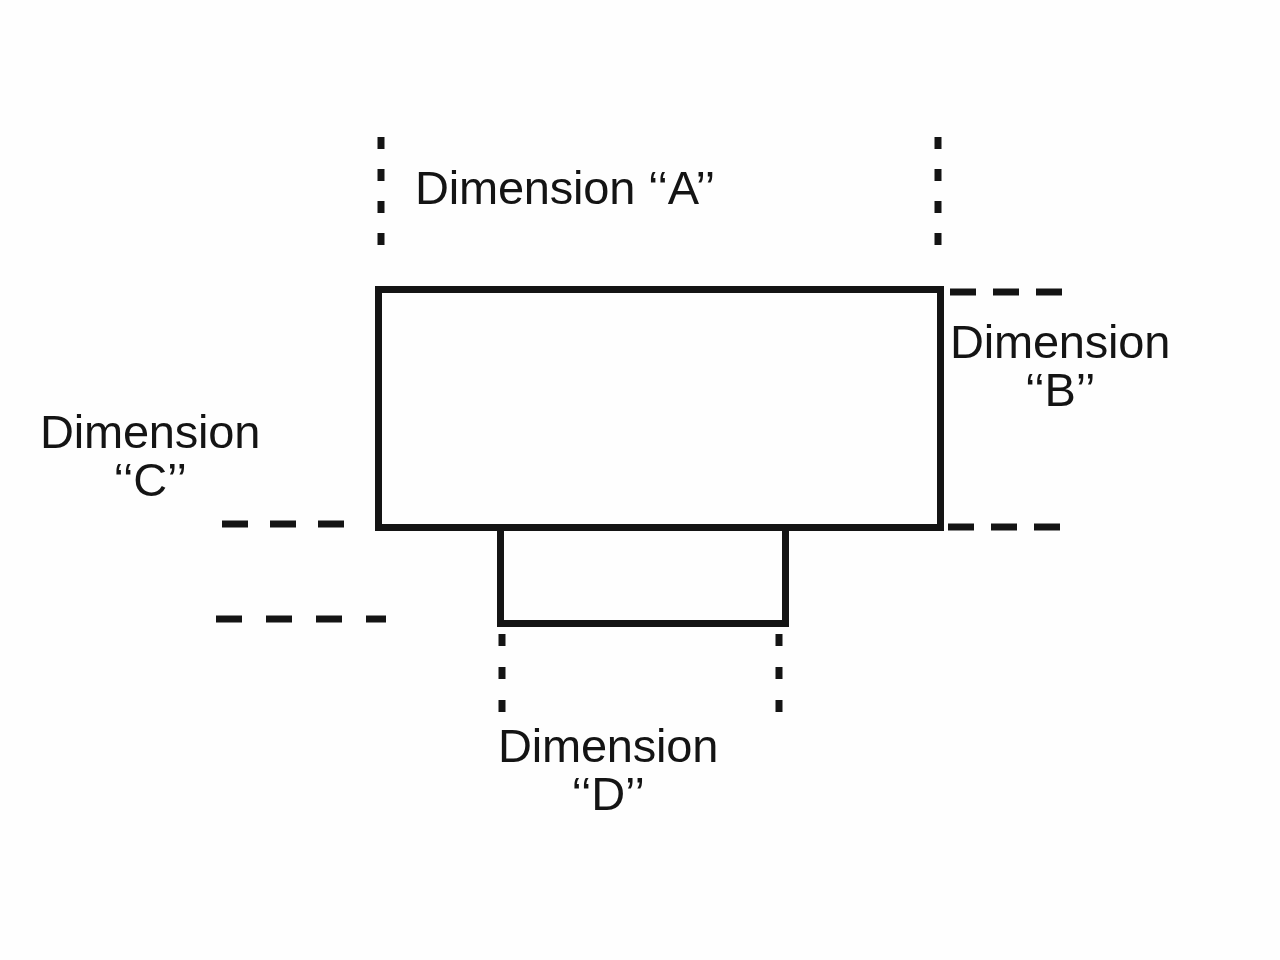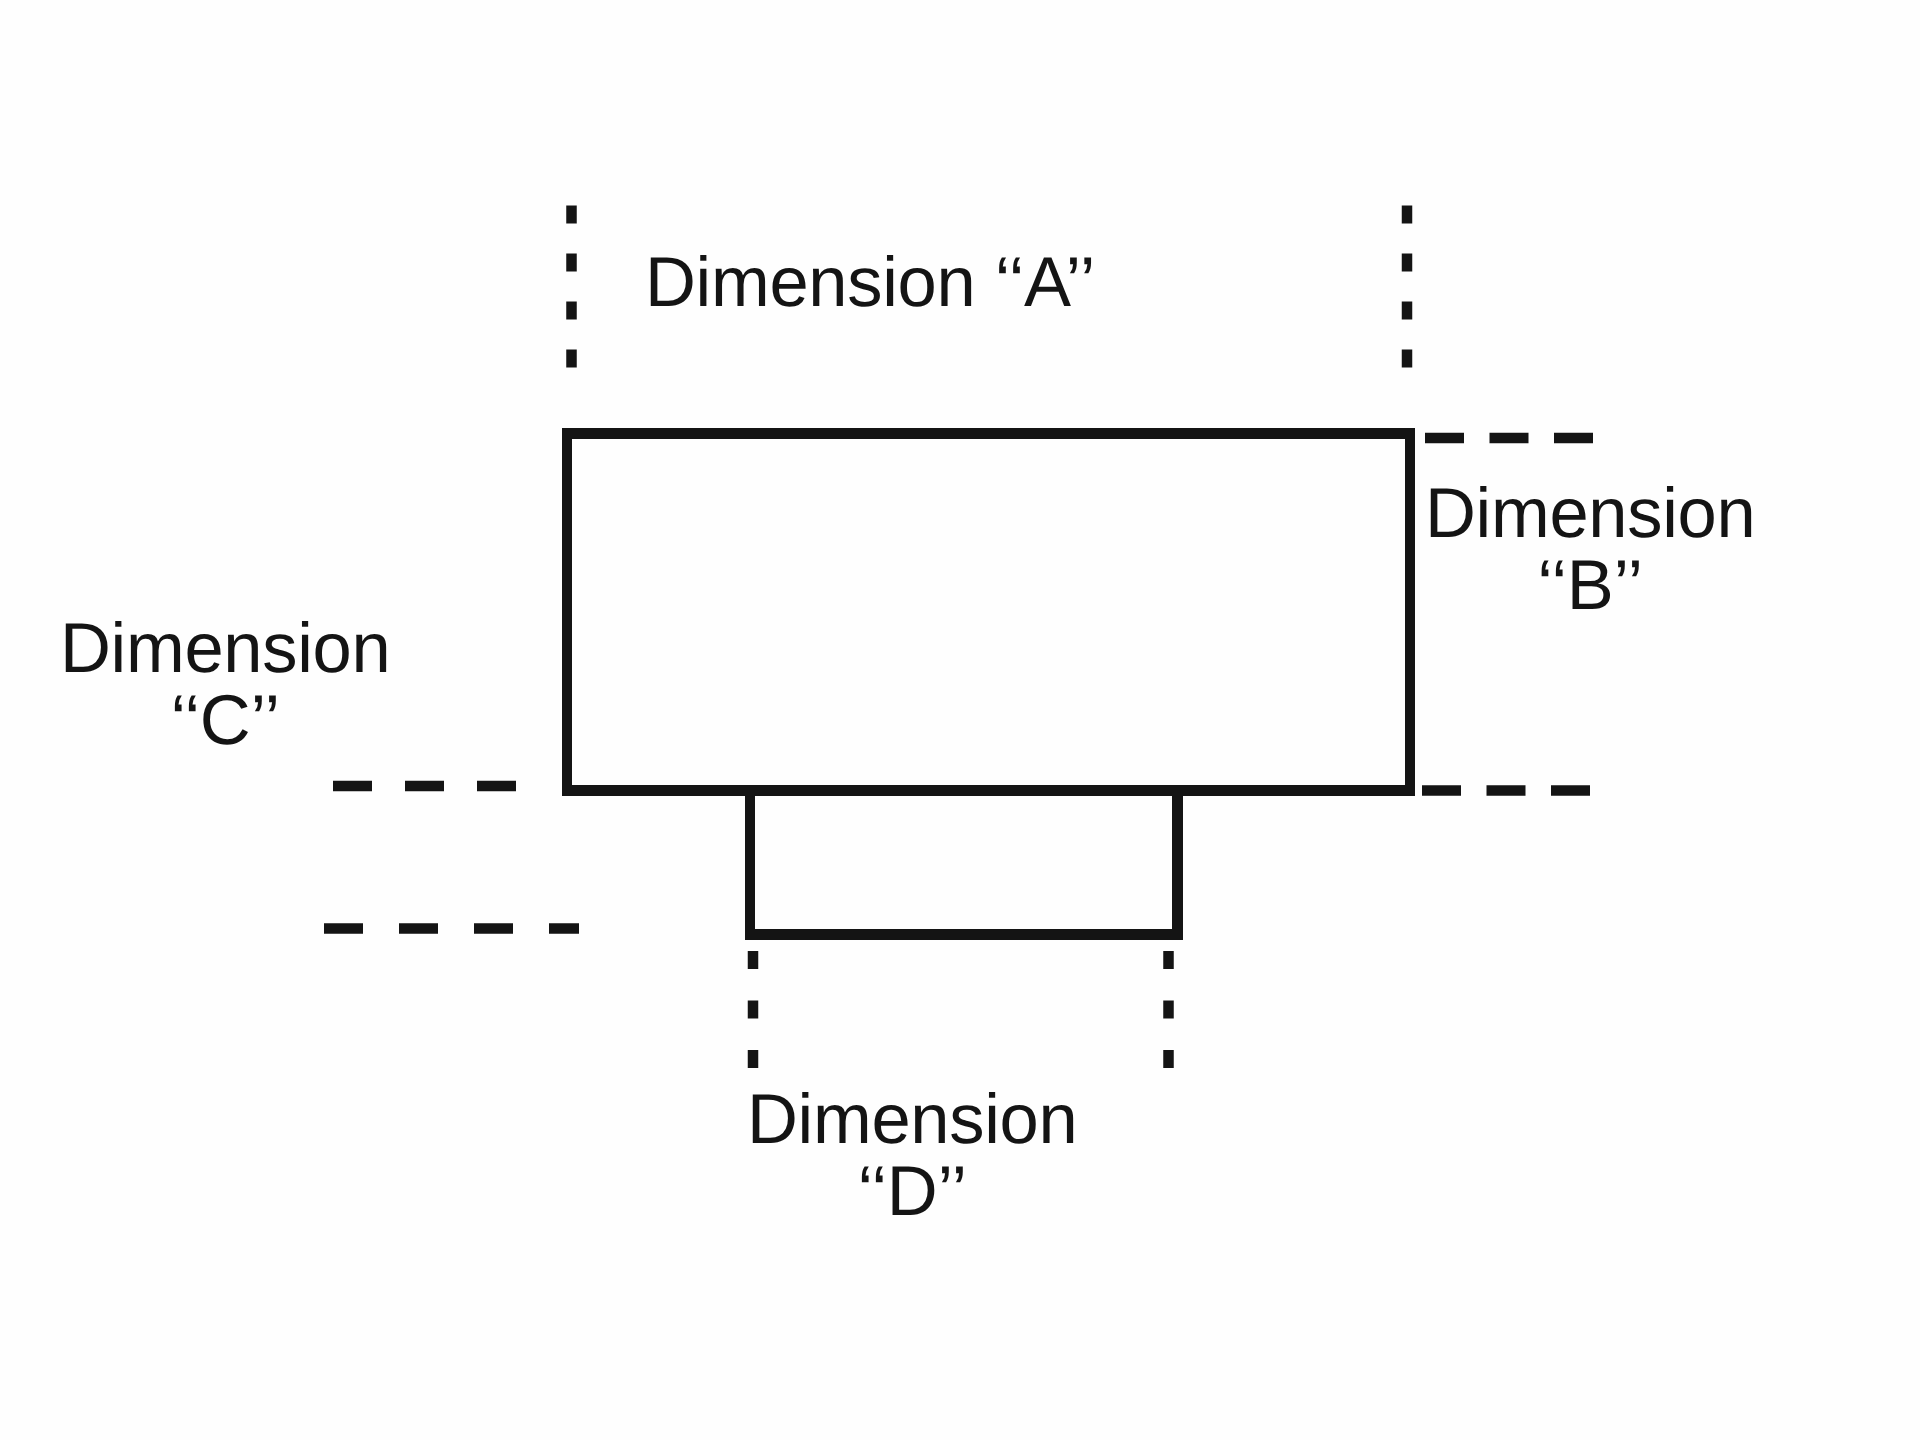--- a/index.html
+++ b/index.html
@@ -33,21 +33,21 @@
     line-height: 1.02;
     white-space: nowrap;
     letter-spacing: -0.2px;
     -webkit-font-smoothing: antialiased;
   }
   .dim-label .ln {
     display: block;
   }
   
   #label-a {
-    left: 430px;
+    left: 415px;
     top: 164px;
     font-size: 47px;
   }
   
   #label-b {
     left: 950px;
     top: 318px;
     font-size: 47px;
     text-align: center;
   }

